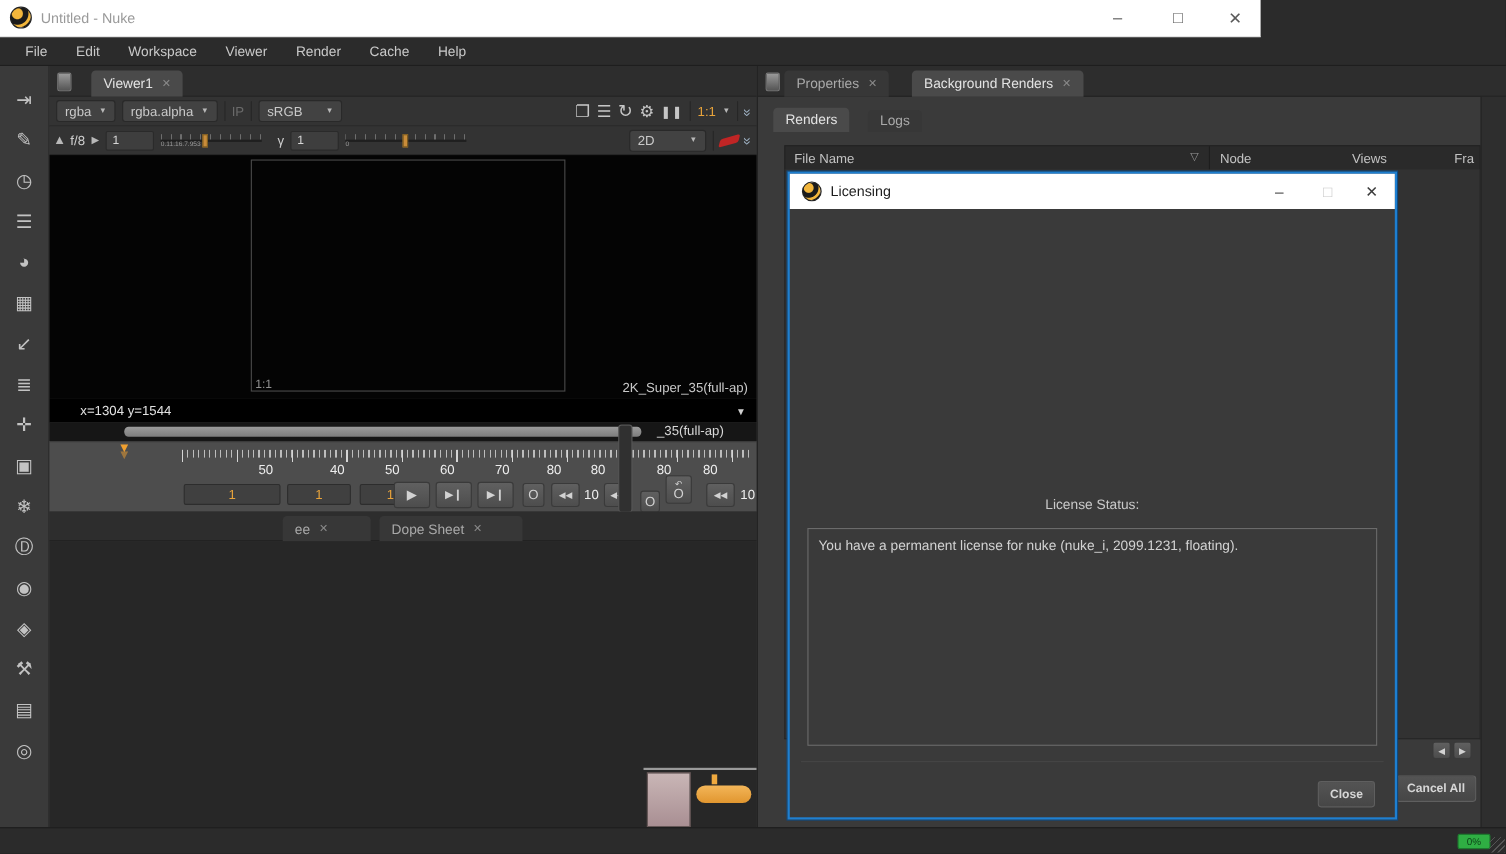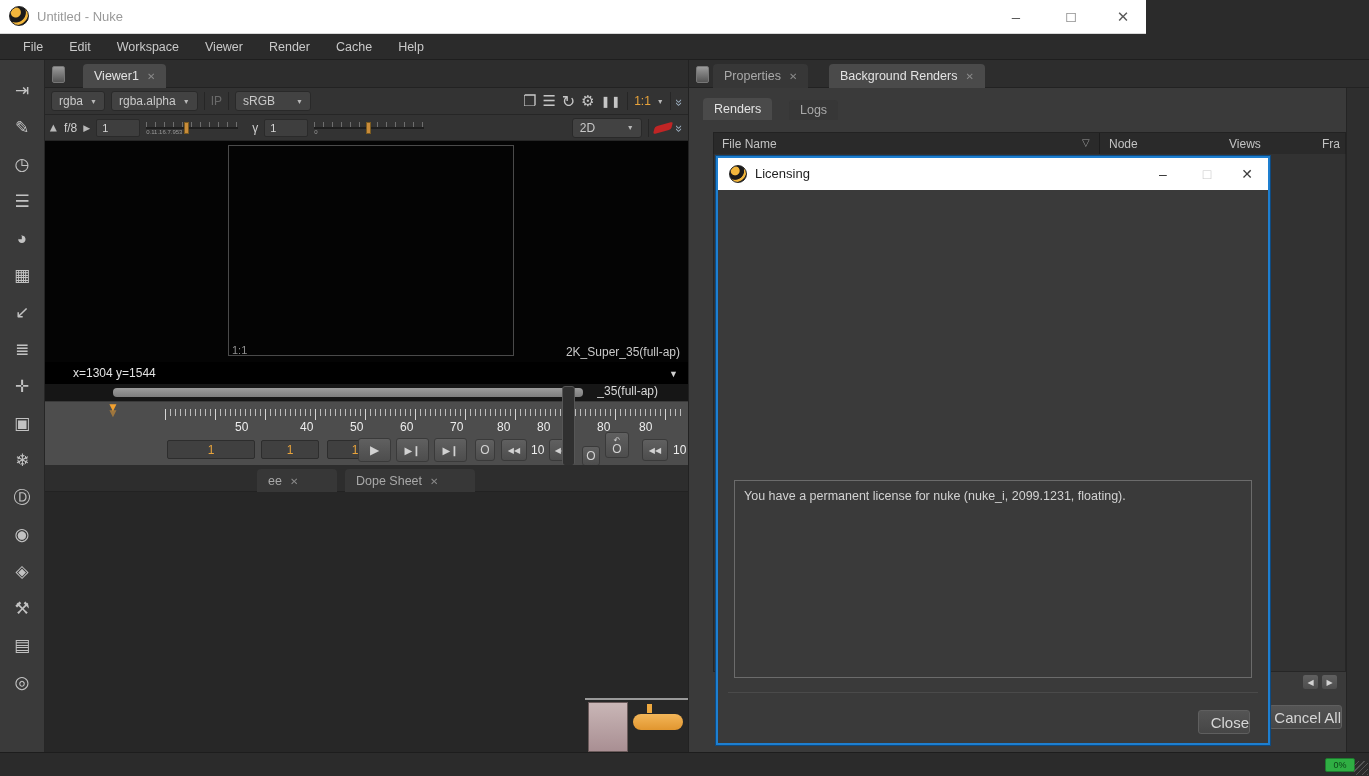--- a/index.html
+++ b/index.html
@@ -62,21 +62,21 @@
   .frag{position:absolute;background:#2a0712;}
   .streaks{position:absolute;left:25%;top:0;right:0;height:60%;background:repeating-linear-gradient(106deg,rgba(255,160,200,.10) 0 3px,transparent 3px 10px);}
   .sphere{position:absolute;left:252px;top:126px;width:155px;height:155px;border-radius:50%;background:radial-gradient(circle at 32% 28%,#7a3b74 0 12%,#46204a 40%,#241031 70%,#150a1d 100%);box-shadow:0 0 30px rgba(0,0,0,.5);}
   .sphere2{position:absolute;right:-30px;bottom:-50px;width:130px;height:130px;border-radius:50%;background:radial-gradient(circle at 35% 30%,#5e2a52,#2a1030 65%,#140a1a);}
   .leftband{position:absolute;left:0;top:0;width:160px;height:253px;background:linear-gradient(100deg,#0a0404 0 45%,rgba(30,8,6,.92) 70%,rgba(60,16,10,.5) 88%,transparent);clip-path:polygon(0 0,100% 0,86% 18%,97% 34%,80% 52%,95% 68%,78% 84%,92% 100%,0 100%);}
   .nukering{position:absolute;width:32px;height:32px;border:3px solid #f0f0f0;border-radius:50%;}
   .nukering:after{content:"";position:absolute;left:6px;top:4px;width:14px;height:18px;background:radial-gradient(circle at 30% 40%,#f0f0f0 0 38%,transparent 45%);}
   .dots{position:absolute;left:300px;top:60px;width:4px;height:4px;border-radius:50%;background:#ffd3e6;
     box-shadow:60px 90px 0 2px #ff9cc8, 130px 40px 0 1px #ffc2da, 170px 120px 0 2px #ff7fb4, -80px 130px 0 1px #ffb9d4, 40px 150px 0 1px #ff8abc, 110px 160px 0 2px #e86aa4, 190px 70px 0 1px #ffd9ea, -40px 60px 0 1px #d8588e;}
   .lictext{position:absolute;left:16px;top:322px;width:518px;height:198px;border:1px solid #6b6b6b;background:#3a3a3a;color:#d2d2d2;font-size:12.5px;padding:8px 9px;}
-  .btn{background:linear-gradient(#545454,#464646);border:1px solid #5f5f5f;border-radius:3px;color:#d6d6d6;display:flex;align-items:center;justify-content:flex-end;font-size:15px;}
+  .btn{background:linear-gradient(#545454,#464646);border:1px solid #5f5f5f;border-radius:3px;color:#d6d6d6;display:flex;align-items:center;justify-content:center;font-size:11px;font-weight:bold;}
   
   .statusbar{left:0;top:752px;width:1369px;height:24px;background:#2b2b2b;border-top:1px solid #1d1d1d;}
   .badge{position:absolute;right:14px;top:5px;width:30px;height:14px;background:#2fae43;border-radius:2px;color:#0d4418;font-size:9px;display:flex;align-items:center;justify-content:center;border:1px solid #1d7a2e;}
   .grip{position:absolute;right:1px;bottom:1px;width:14px;height:14px;background:repeating-linear-gradient(135deg,transparent 0 3px,#555 3px 4px);}
   .flexc{display:flex;align-items:center;}
 </style>
 </head>
 <body>
 
 <div id="root">
@@ -306,20 +306,21 @@
   <div class="abs dialog">
     <div class="dtitle flexc">
       <div class="applogo abs" style="left:11px;top:7px;width:18px;height:18px;"></div>
       <span class="abs dtitletext" style="left:37px;top:8px;">Licensing</span>
       <span class="abs dctl" style="right:88px;top:8px;">–</span>
       <span class="abs dctl disabled" style="right:44px;top:8px;">□</span>
       <span class="abs dctl" style="right:4px;top:8px;">✕</span>
     </div>
 
 
+    <span class="abs" style="left:0;top:294px;width:550px;text-align:center;color:#c9c9c9;font-size:12.5px;">License Status:</span>
 
     <div class="lictext">
       <span>You have a permanent license for nuke (nuke_i, 2099.1231, floating).</span>
     </div>
 
     <div class="abs" style="left:10px;top:534px;width:530px;height:1px;background:#2e2e2e;border-bottom:1px solid #4a4a4a;"></div>
 
     <div class="btn abs" style="right:18px;top:552px;width:52px;height:24px;">
       <span>Close</span>
     </div>

